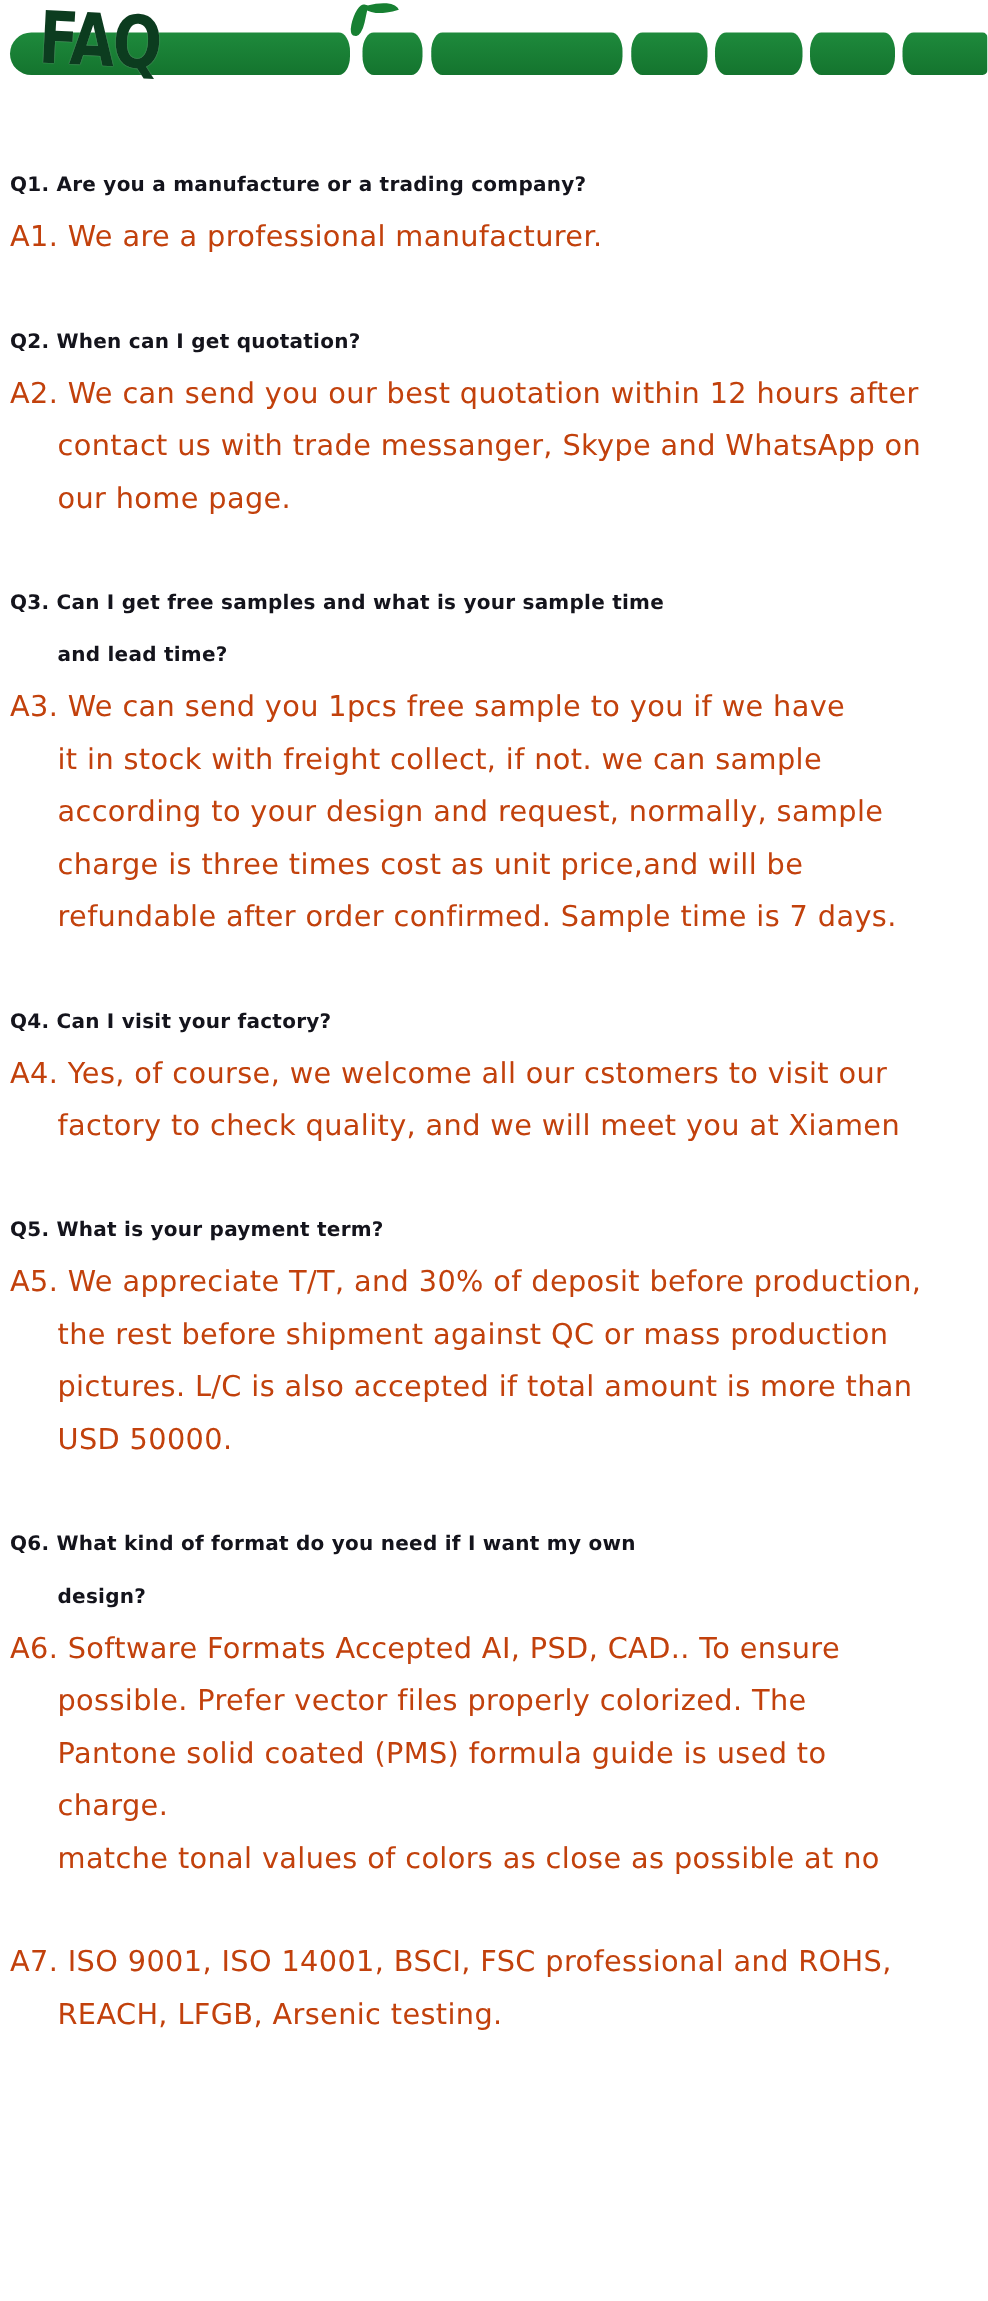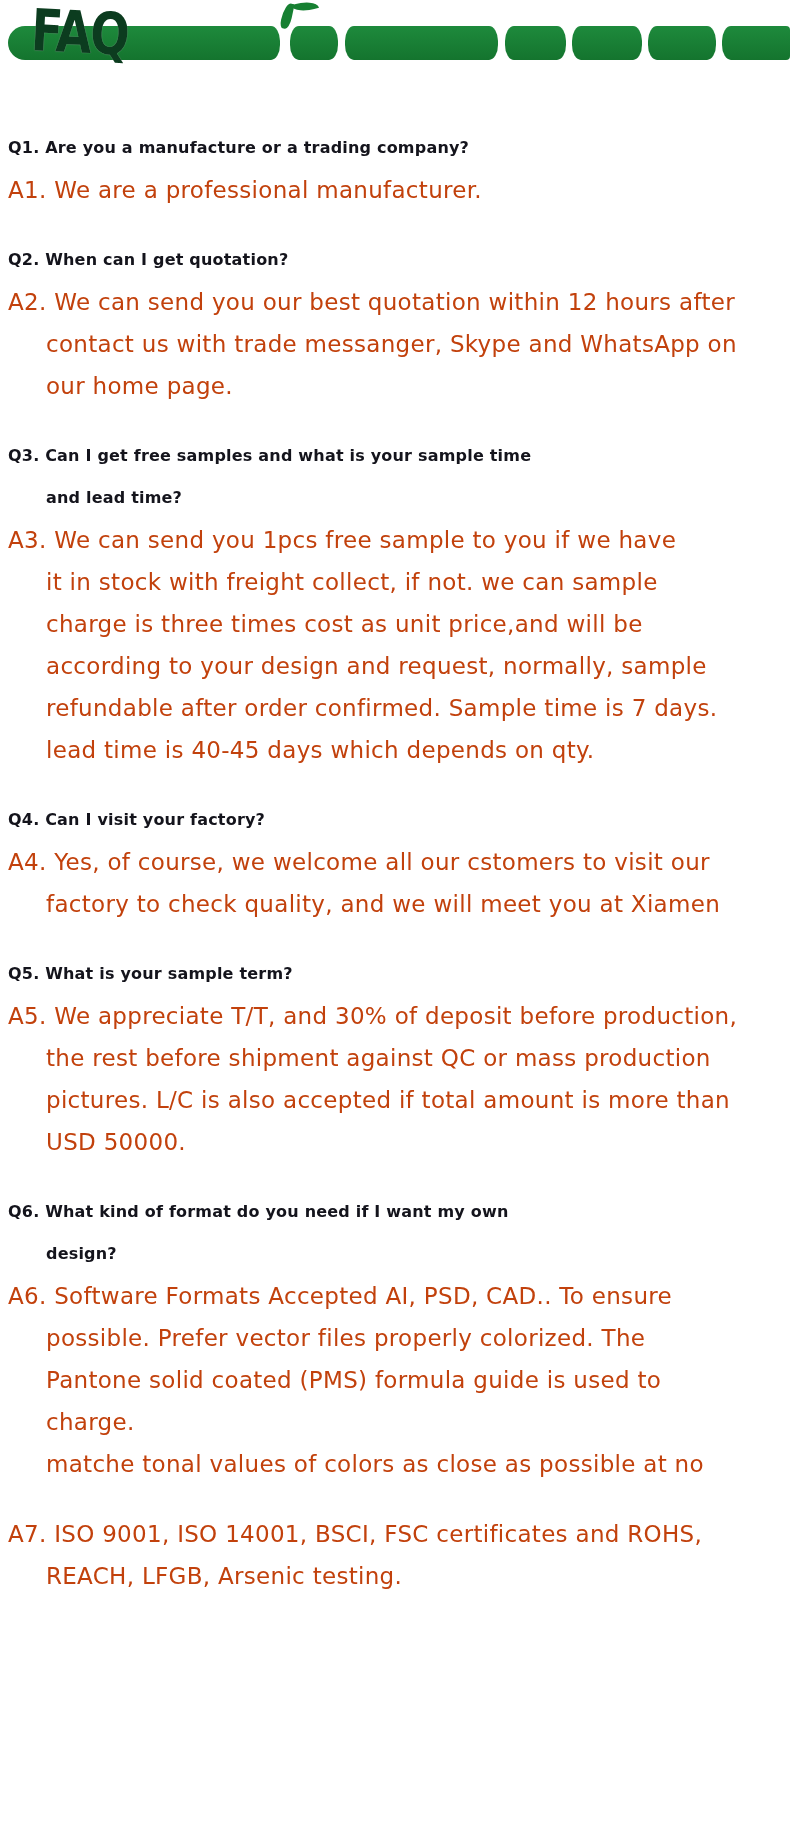--- a/index.html
+++ b/index.html
@@ -27,21 +27,21 @@
   .faq-title{
     position:absolute;left:33px;top:-4px;
     font-size:58px;font-weight:bold;letter-spacing:-2px;
     color:#0c3c1f;
     transform:rotate(3deg) scaleX(0.80);transform-origin:left top;
     text-shadow:0 0 1px rgba(255,255,255,.5);
     white-space:nowrap;
   }
   
   .main{padding:65px 20px 0 8px;}
-  .qa{margin-top:28px;}
+  .qa{margin-top:41px;}
   .qa:first-child{margin-top:0;}
   .q-line{
     font-size:16px;font-weight:bold;color:#14141c;
     line-height:42px;letter-spacing:0.2px;white-space:nowrap;
   }
   .a-line{
     font-size:23px;color:#c2410c;
     line-height:42px;letter-spacing:0.3px;white-space:nowrap;
   }
   .cont{padding-left:38px;}
@@ -76,48 +76,47 @@
     <div class="a-line">A2. We can send you our best quotation within 12 hours after</div>
     <div class="a-line cont">contact us with trade messanger, Skype and WhatsApp on</div>
     <div class="a-line cont">our home page.</div>
   </section>
 
   <section class="qa">
     <div class="q-line">Q3. Can I get free samples and what is your sample time</div>
     <div class="q-line cont">and lead time?</div>
     <div class="a-line">A3. We can send you 1pcs free sample to you if we have</div>
     <div class="a-line cont">it in stock with freight collect, if not. we can sample</div>
+    <div class="a-line cont">according to your design and request, normally, sample</div>
     <div class="a-line cont">charge is three times cost as unit price,and will be</div>
-    <div class="a-line cont">according to your design and request, normally, sample</div>
     <div class="a-line cont">refundable after order confirmed. Sample time is 7 days.</div>
-    <div class="a-line cont">lead time is 40-45 days which depends on qty.</div>
   </section>
 
   <section class="qa">
     <div class="q-line">Q4. Can I visit your factory?</div>
     <div class="a-line">A4. Yes, of course, we welcome all our cstomers to visit our</div>
     <div class="a-line cont">factory to check quality, and we will meet you at Xiamen</div>
   </section>
 
   <section class="qa">
-    <div class="q-line">Q5. What is your sample term?</div>
+    <div class="q-line">Q5. What is your payment term?</div>
     <div class="a-line">A5. We appreciate T/T, and 30% of deposit before production,</div>
     <div class="a-line cont">the rest before shipment against QC or mass production</div>
     <div class="a-line cont">pictures. L/C is also accepted if total amount is more than</div>
     <div class="a-line cont">USD 50000.</div>
   </section>
 
   <section class="qa">
     <div class="q-line">Q6. What kind of format do you need if I want my own</div>
     <div class="q-line cont">design?</div>
     <div class="a-line">A6. Software Formats Accepted AI, PSD, CAD.. To ensure</div>
     <div class="a-line cont">possible. Prefer vector files properly colorized. The</div>
     <div class="a-line cont">Pantone solid coated (PMS) formula guide is used to</div>
     <div class="a-line cont">charge.</div>
     <div class="a-line cont">matche tonal values of colors as close as possible at no</div>
   </section>
 
   <section class="qa">
-    <div class="a-line">A7. ISO 9001, ISO 14001, BSCI, FSC certificates and ROHS,</div>
+    <div class="a-line">A7. ISO 9001, ISO 14001, BSCI, FSC professional and ROHS,</div>
     <div class="a-line cont">REACH, LFGB, Arsenic testing.</div>
   </section>
 
 </div>
 
 </body></html>

